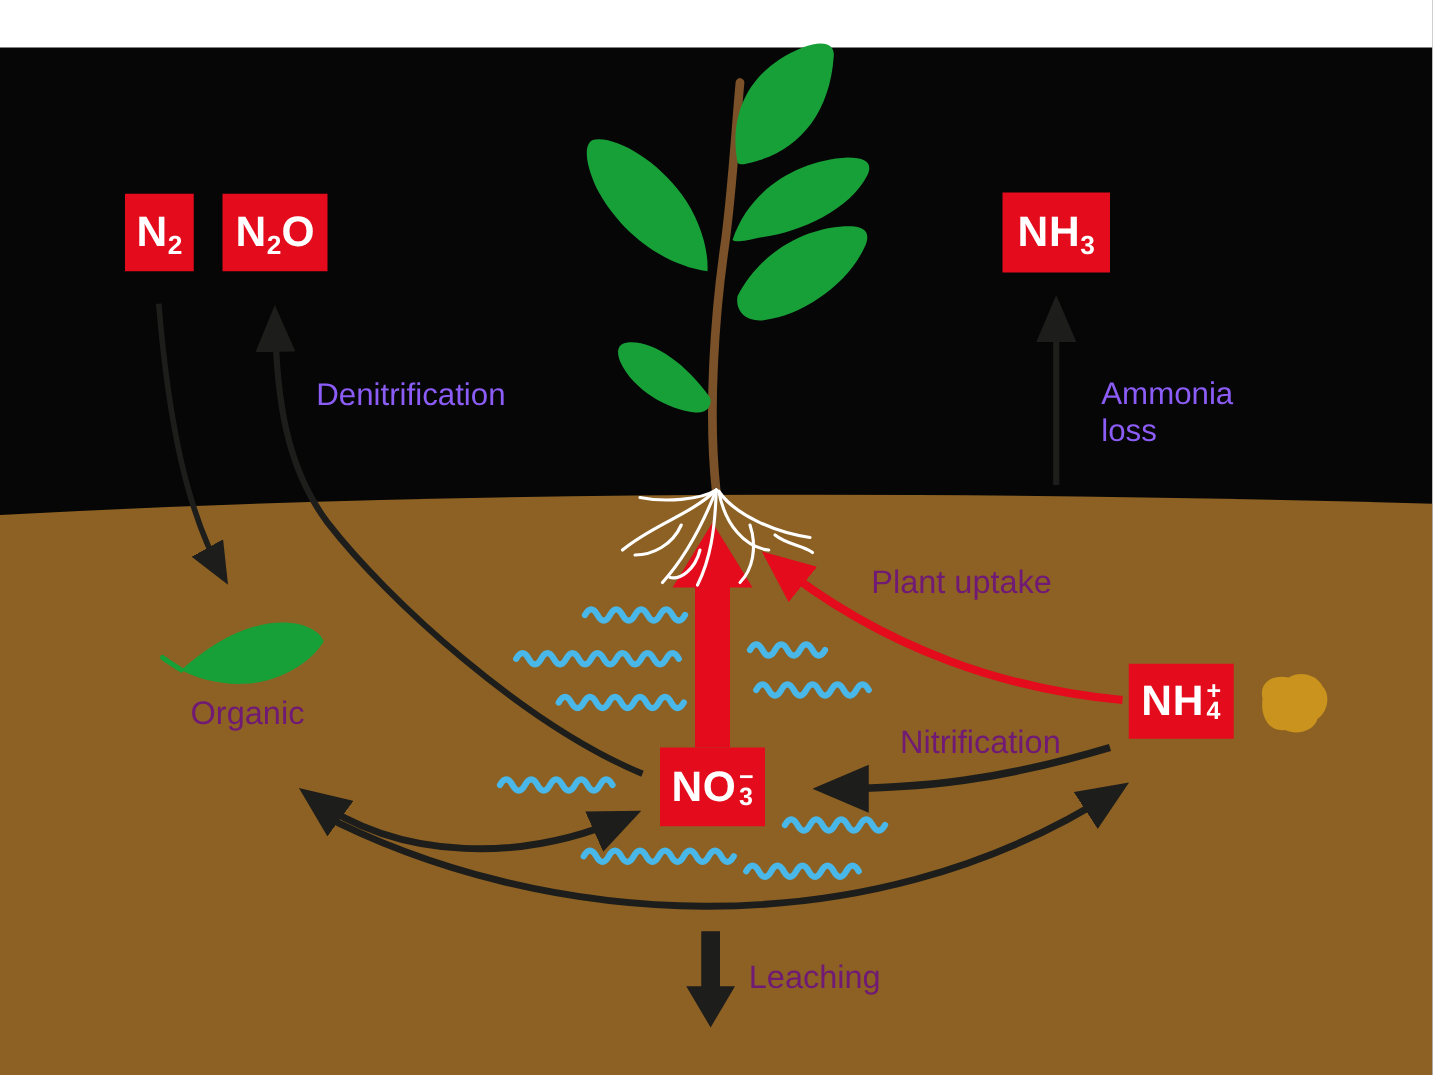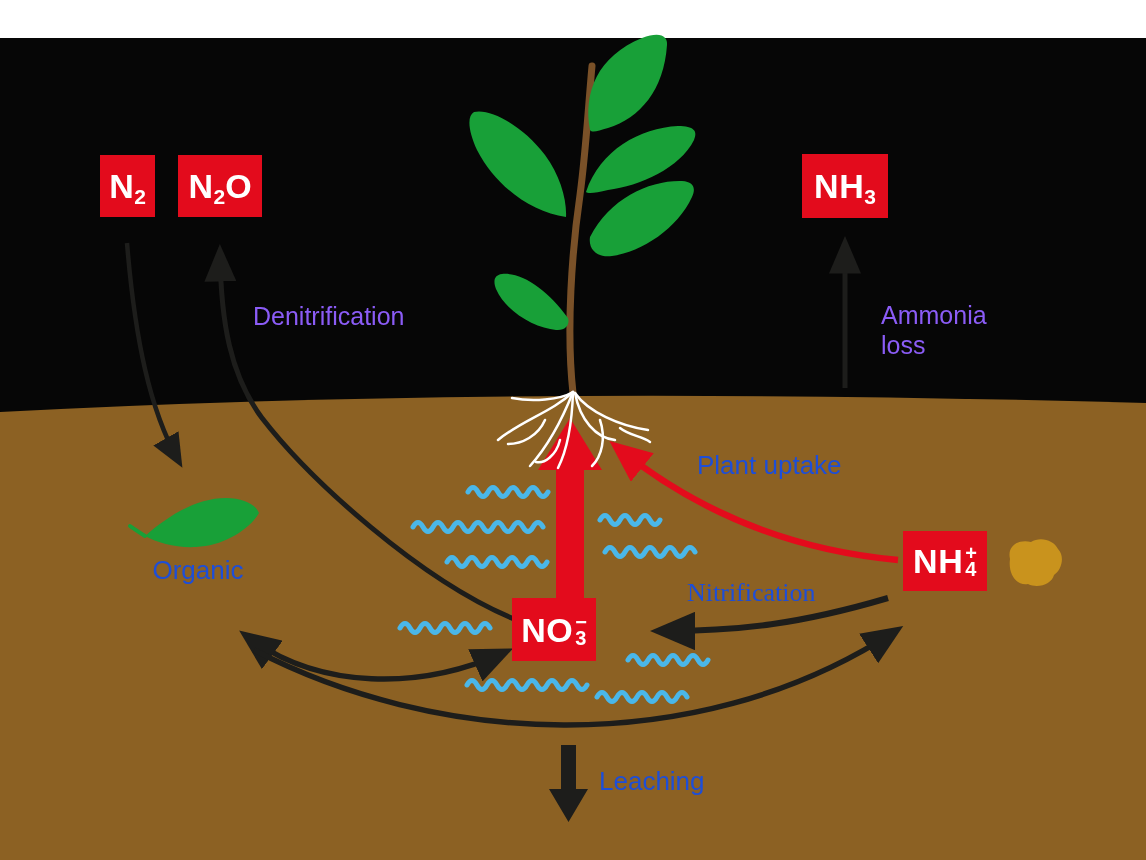--- a/index.html
+++ b/index.html
@@ -20,21 +20,21 @@
   .chem-box .sb { font-size:21px; line-height:1; transform:translateY(10px); }
   .chem-box .tail { font-size:34px; line-height:1; }
   .chem-box .stack {
     display:inline-flex; flex-direction:column; align-items:flex-start;
     margin-left:2px; transform:translateY(1px);
   }
   .chem-box .stack .sp { font-size:20px; line-height:15px; }
   .chem-box .stack .sb2 { font-size:20px; line-height:17px; }
 
   
-  .lbl { position:absolute; color:#1d4ed8; font-size:26px; line-height:30px; white-space:nowrap; }
+  .lbl { position:absolute; color:#701a75; font-size:26px; line-height:30px; white-space:nowrap; }
   .lbl.gray { color:#8b5cf6; font-size:25px; }
   .lbl .line { display:block; }
   .lbl.center { text-align:center; }
   #immob-mineral .line2 { margin-left:26px; }
 </style>
 </head>
 <body>
 
 <div class="stage">
 
@@ -126,38 +126,38 @@
   </div>
 
   <div class="chem-box" style="left:903px; top:531px; width:84px; height:60px;">
     <span class="m">NH</span>
       <span class="stack">
         <span class="sp">+</span>
         <span class="sb2">4</span>
       </span>
   </div>
 
-  <div class="chem-box" style="left:512px; top:598px; width:84px; height:63px;">
+  <div class="chem-box" style="left:528px; top:598px; width:84px; height:63px;">
     <span class="m">NO</span>
       <span class="stack">
         <span class="sp">−</span>
         <span class="sb2">3</span>
       </span>
   </div>
 
   <div class="lbl gray" style="left:253px; top:301px;">Denitrification</div>
 
   <div class="lbl gray" style="left:881px; top:300px;">
     <span class="line">Ammonia</span>
     <span class="line">loss</span>
   </div>
 
   <div class="lbl" style="left:697px; top:450px;">Plant uptake</div>
 
-  <div class="lbl" style="left:687px; top:578px;font-family:Liberation Serif, serif;">Nitrification</div>
+  <div class="lbl" style="left:720px; top:578px;">Nitrification</div>
 
   <div class="lbl center" style="left:118px; top:555px; width:160px;">
     <span class="line">Organic</span>
   </div>
 
 
 
   <div class="lbl" style="left:599px; top:766px;text-align:center;">Leaching</div>
 
 </div>

